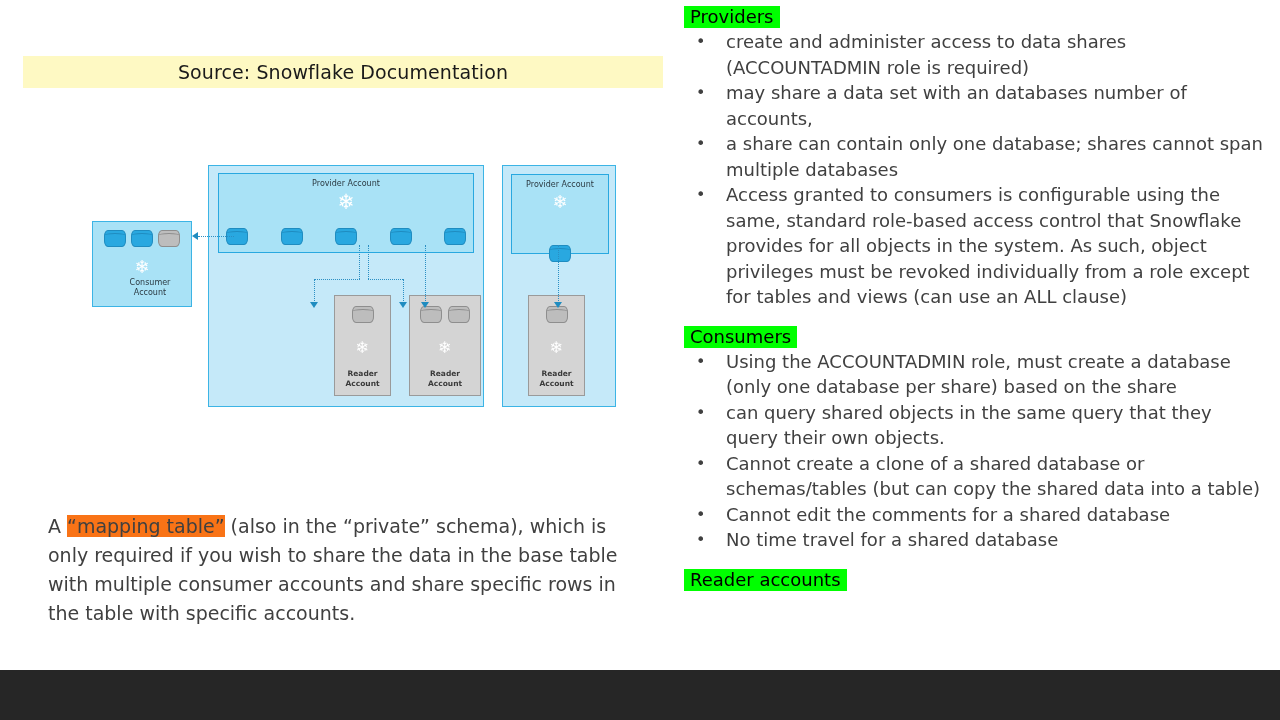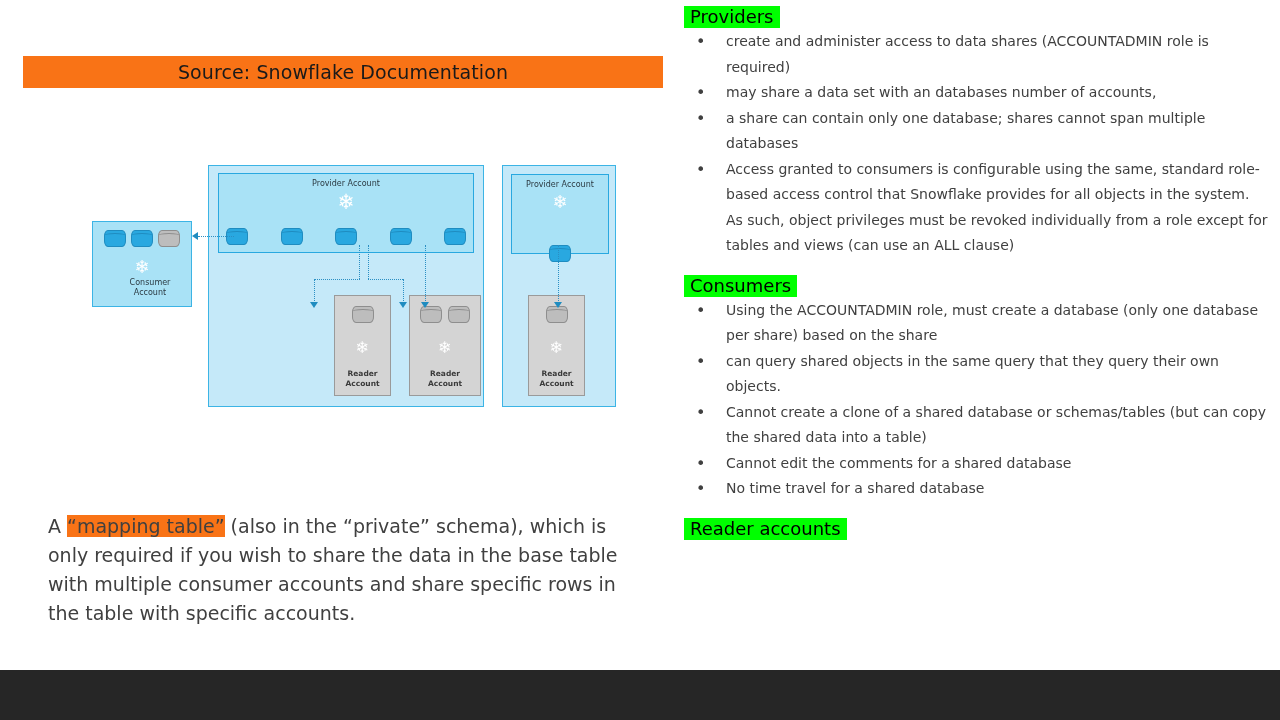--- a/index.html
+++ b/index.html
@@ -20,21 +20,21 @@
   #left-col {
     position: absolute;
     left: 0; top: 0;
     width: 672px; height: 670px;
   }
 
   #source-banner {
     position: absolute;
     left: 23px; top: 56px;
     width: 640px; height: 32px;
-    background: #f97316;
+    background: #fef9c3;
     display: flex; align-items: center; justify-content: center;
   }
   #source-banner .txt {
     font-size: 19px;
     color: #1a1a1a;
     font-family: "DejaVu Sans", sans-serif;
     letter-spacing: 0.1px;
   }
 
   
@@ -248,21 +248,21 @@
     margin-bottom: 1px;
   }
   ul.bullets {
     list-style: none;
     margin: 0 0 0 0;
     padding: 0;
   }
   ul.bullets li {
     position: relative;
     padding-left: 42px;
-    font-size: 14px;
+    font-size: 18px;
     line-height: 25.5px;
     color: #404040;
     margin: 0;
   }
   ul.bullets li::before {
     content: "\2022";
     position: absolute;
     left: 12px; top: 0;
     color: #404040;
     font-size: 16px;

